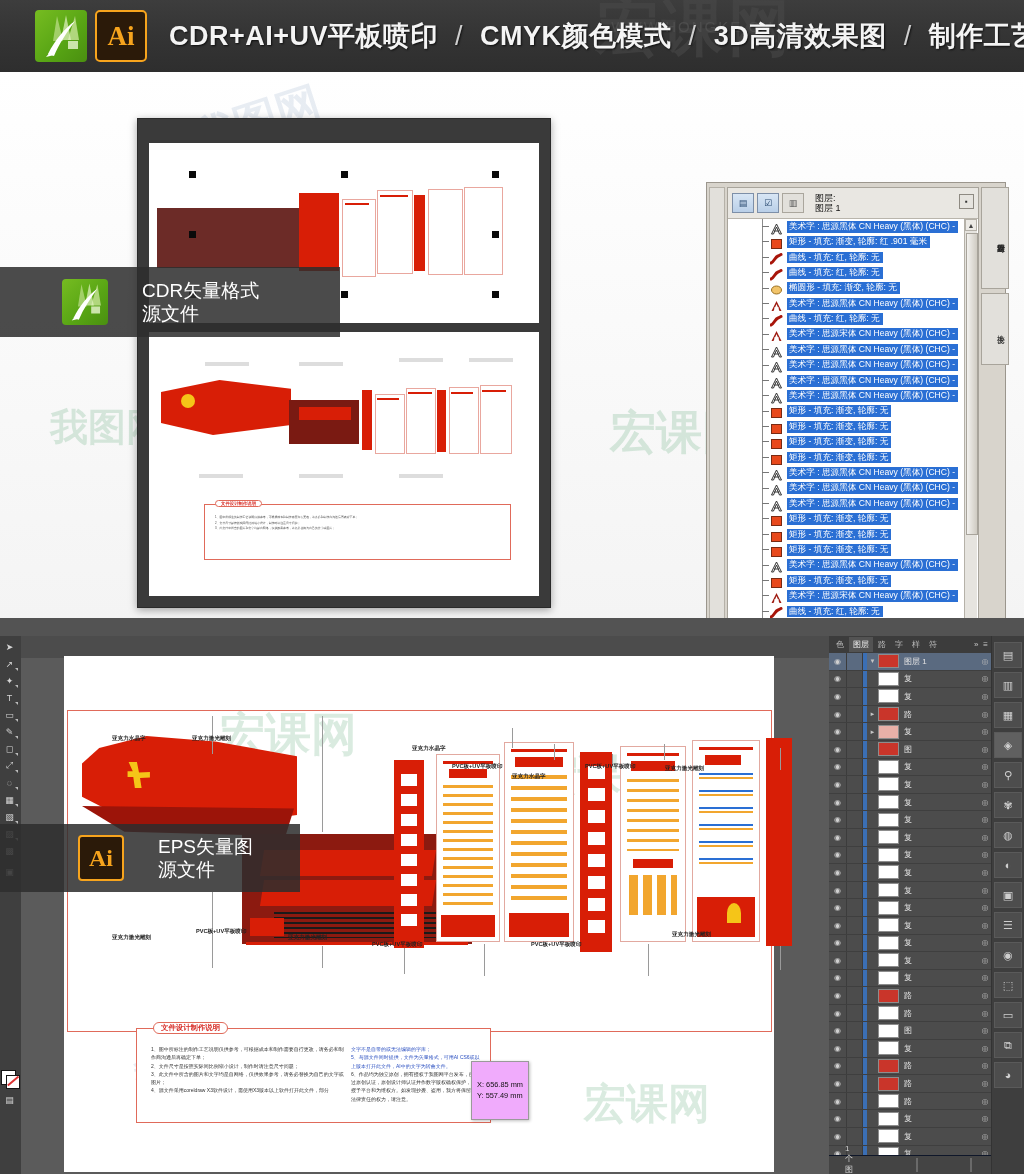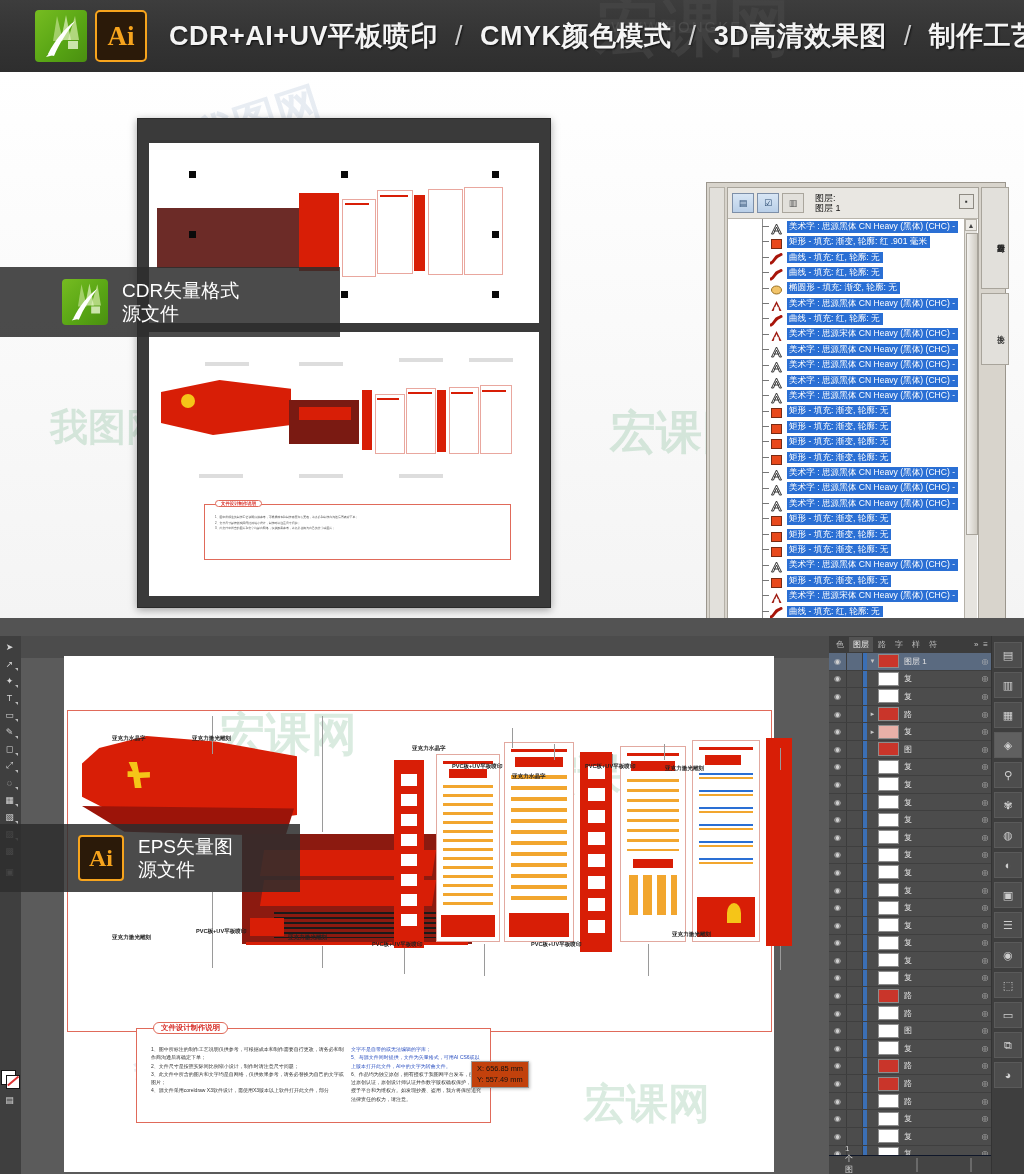--- a/index.html
+++ b/index.html
@@ -44,21 +44,21 @@
   .cdr-sel-handle{position:absolute;width:7px;height:7px;background:#0a0a0a;}
 
   
   .wm{position:absolute;pointer-events:none;opacity:.12;color:#4a6fa5;
       font-weight:bold;white-space:nowrap;}
   .wm-g{position:absolute;pointer-events:none;opacity:.16;color:#1f8a46;
         font-weight:bold;white-space:nowrap;}
 
   
   .badge{position:absolute;display:flex;align-items:center;
-         background:rgba(45,45,45,.86);}
+         background:rgba(45,45,45,.86);gap:20px;}
   .badge-cdr{left:0;top:195px;width:340px;height:70px;}
   .badge-ai{left:0;top:824px;width:300px;height:68px;}
   .badge .bico{width:46px;height:46px;margin-left:62px;border-radius:4px;flex:none;
                position:relative;overflow:hidden;}
   .badge-ai .bico{margin-left:78px;background:#2b1a09;border:2px solid #f7a41d;
                   box-sizing:border-box;display:flex;align-items:center;justify-content:center;}
   .badge-ai .bico span{color:#f7a41d;font-size:24px;font-weight:bold;
                        font-family:"Liberation Serif",serif;}
   .badge-cdr .bico{background:linear-gradient(135deg,#76bc21 0%,#57a414 60%,#4a8f10 100%);}
   .badge-txt{margin-left:14px;color:#fff;font-size:19px;line-height:1.22;white-space:nowrap;}
@@ -169,22 +169,22 @@
   .lbl{position:absolute;font-size:5.6px;color:#222;font-weight:bold;white-space:nowrap;}
   .leader{position:absolute;background:#9a9a9a;width:1px;}
   .panelcard{position:absolute;background:#fff;border:1px solid #e2a9a0;}
   .redcard{position:absolute;background:#d81e06;}
   .desc-box{position:absolute;border:1px solid #e06a5a;background:#fff;}
   .desc-title{position:absolute;background:#fff;padding:0 7px;
               border:1px solid #e06a5a;border-radius:9px;font-size:7.4px;
               color:#d8302a;font-weight:bold;white-space:nowrap;}
   .desc-p{font-size:5px;color:#333;line-height:1.65;}
   .desc-p.blue{color:#2a4fc0;}
-  .tooltip{position:absolute;background:#c2410c;border:1px solid #9a9a9a;
-           padding:2px 5px;font-size:7.4px;color:#111;line-height:1.45;
+  .tooltip{position:absolute;background:#f0abfc;border:1px solid #9a9a9a;
+           padding:18px 5px;font-size:7.4px;color:#111;line-height:1.45;
            box-shadow:1px 1px 3px rgba(0,0,0,.25);}
   .ai-topstrip{position:absolute;left:21px;top:18px;right:195px;height:22px;background:#3f3f3f;}
 </style>
 </head>
 <body>
 
 <div class="banner">
   <div class="banner-wm">宏课网</div>
   <div class="banner-wm2">WWW.HONGKE.CN</div>
 

